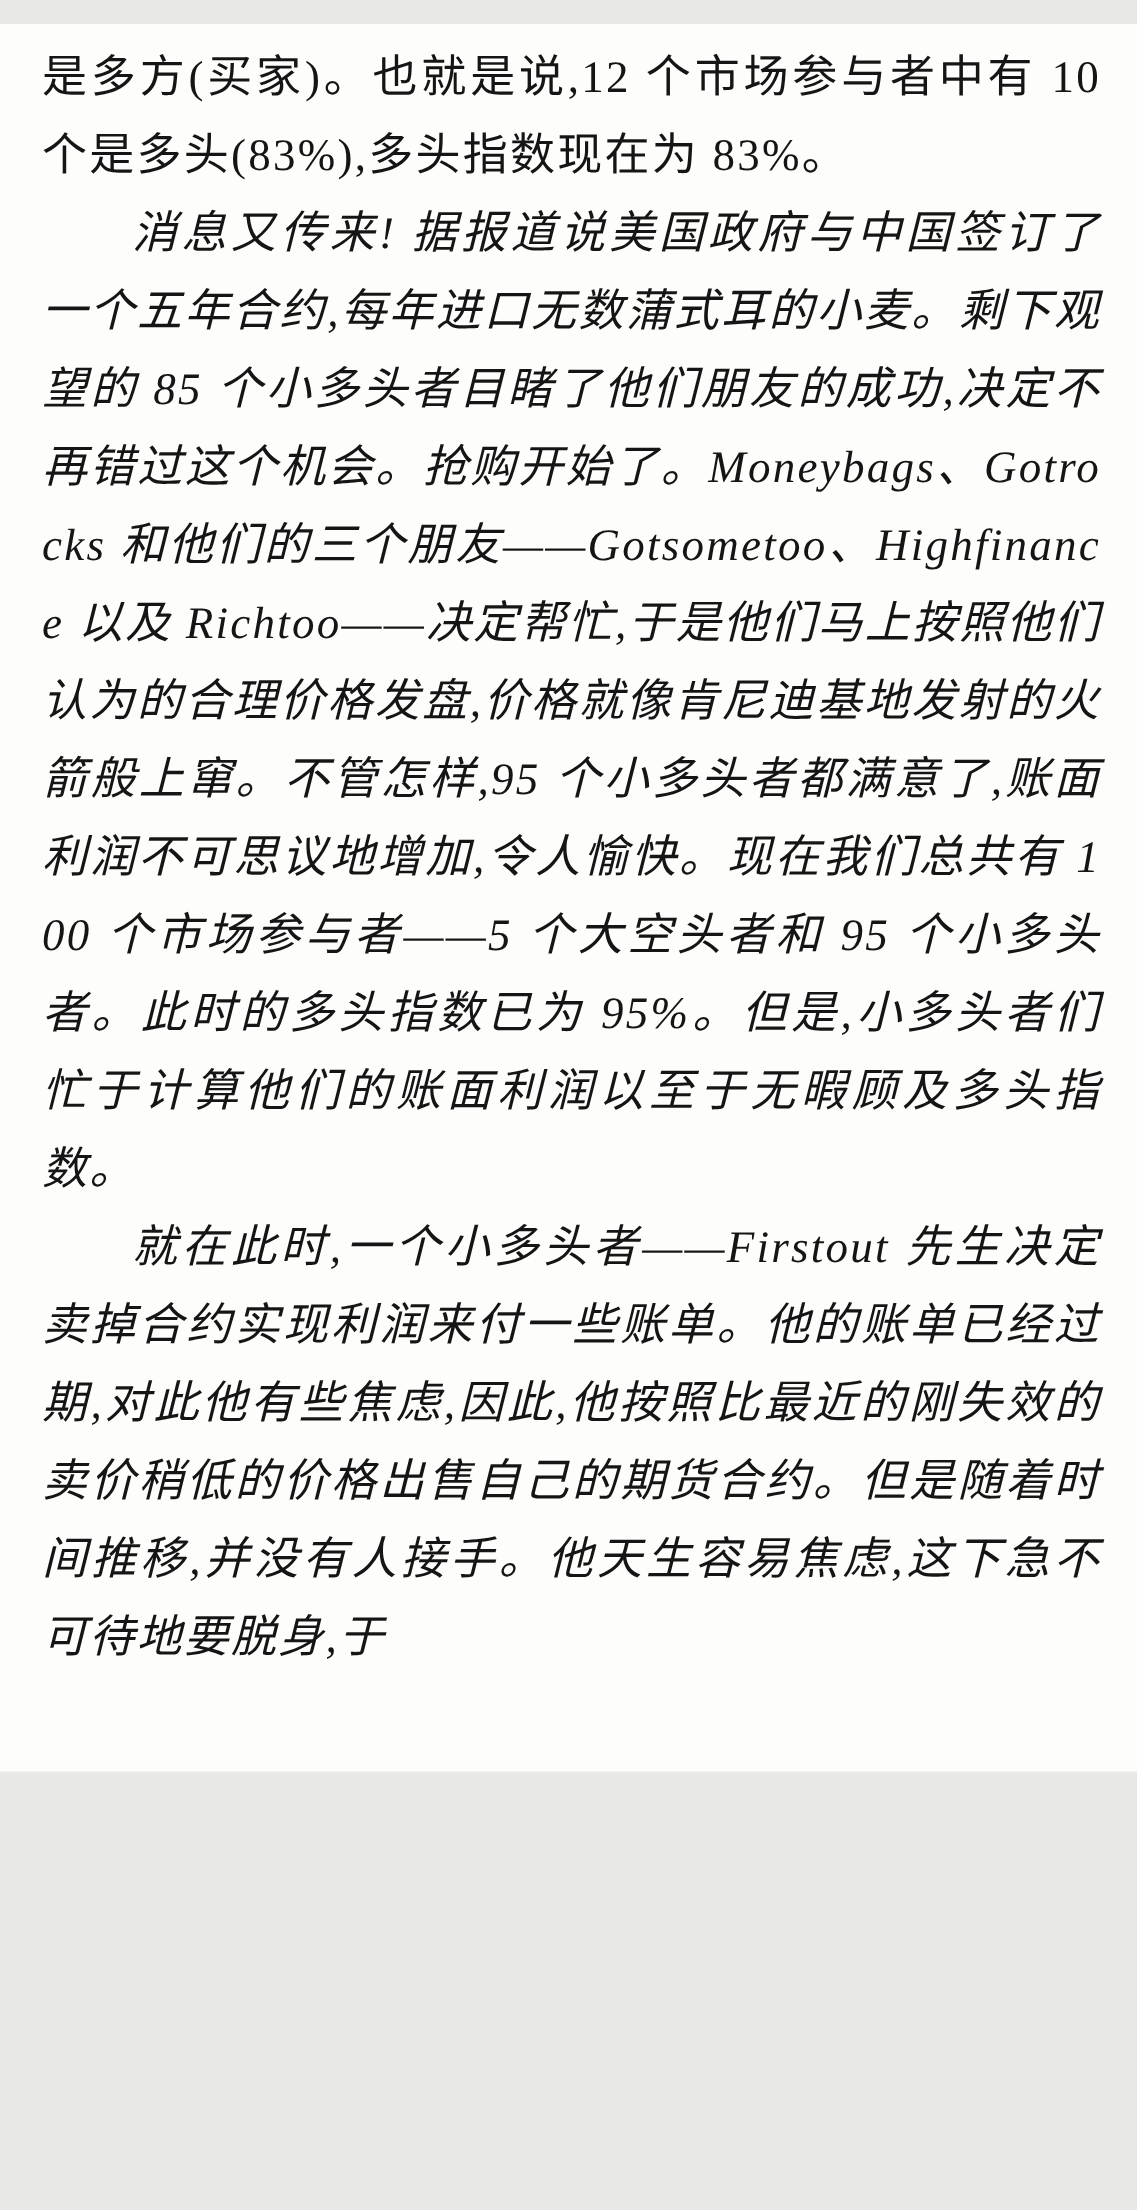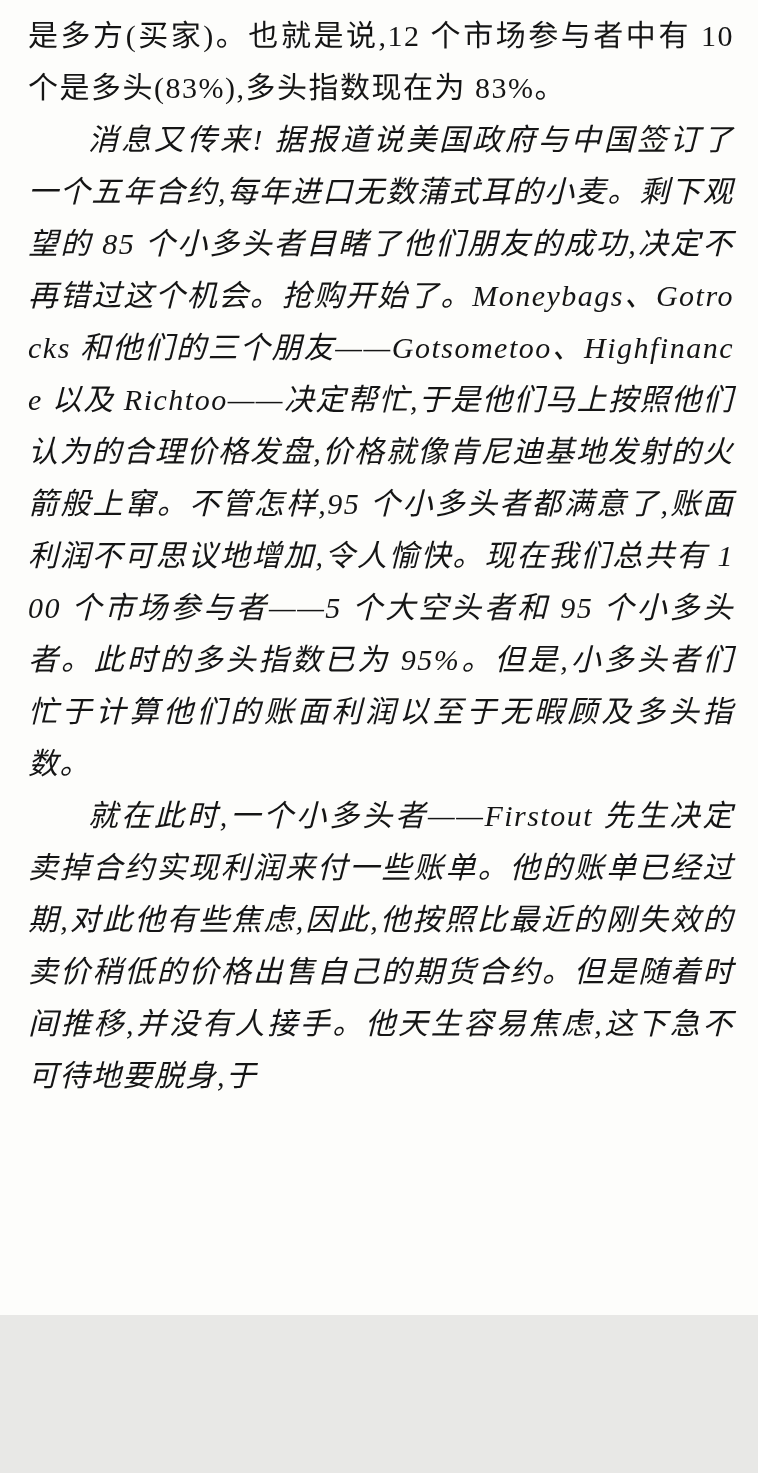--- a/index.html
+++ b/index.html
@@ -3,22 +3,22 @@
 <meta charset="utf-8">
 <style>
   html, body {
     margin: 0;
     padding: 0;
     background: #e8e8e6;
   }
   .page {
     position: relative;
     width: 758px;
-    height: 1315px;
-    margin: 0 auto;
+    height: 1165px;
+    margin: 16px auto;
     background: #fdfdfb;
     box-sizing: border-box;
     padding: 10px 24px 0 28px;
     overflow: hidden;
   }
   .para {
     margin: 0;
     font-family: "Liberation Serif", "DejaVu Serif", serif;
     font-size: 30px;
     line-height: 52px;

